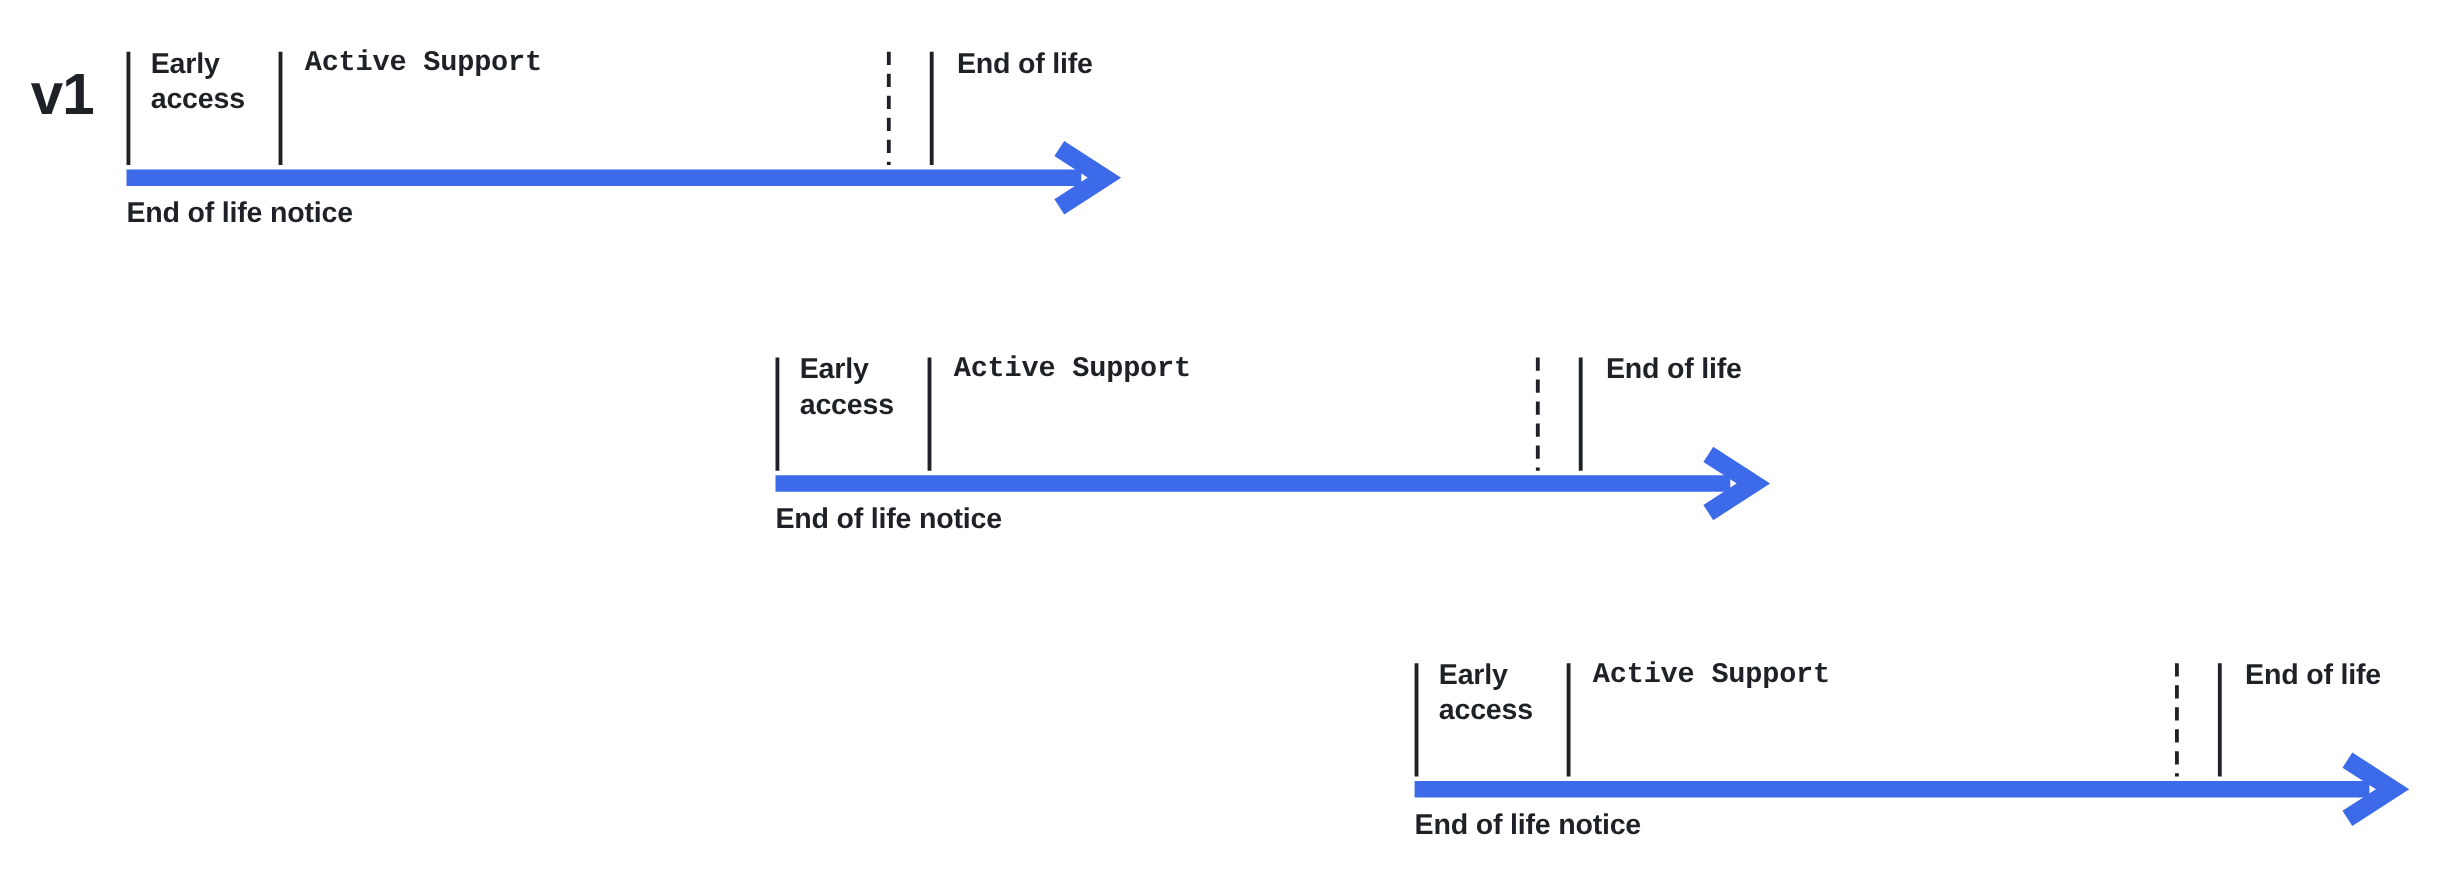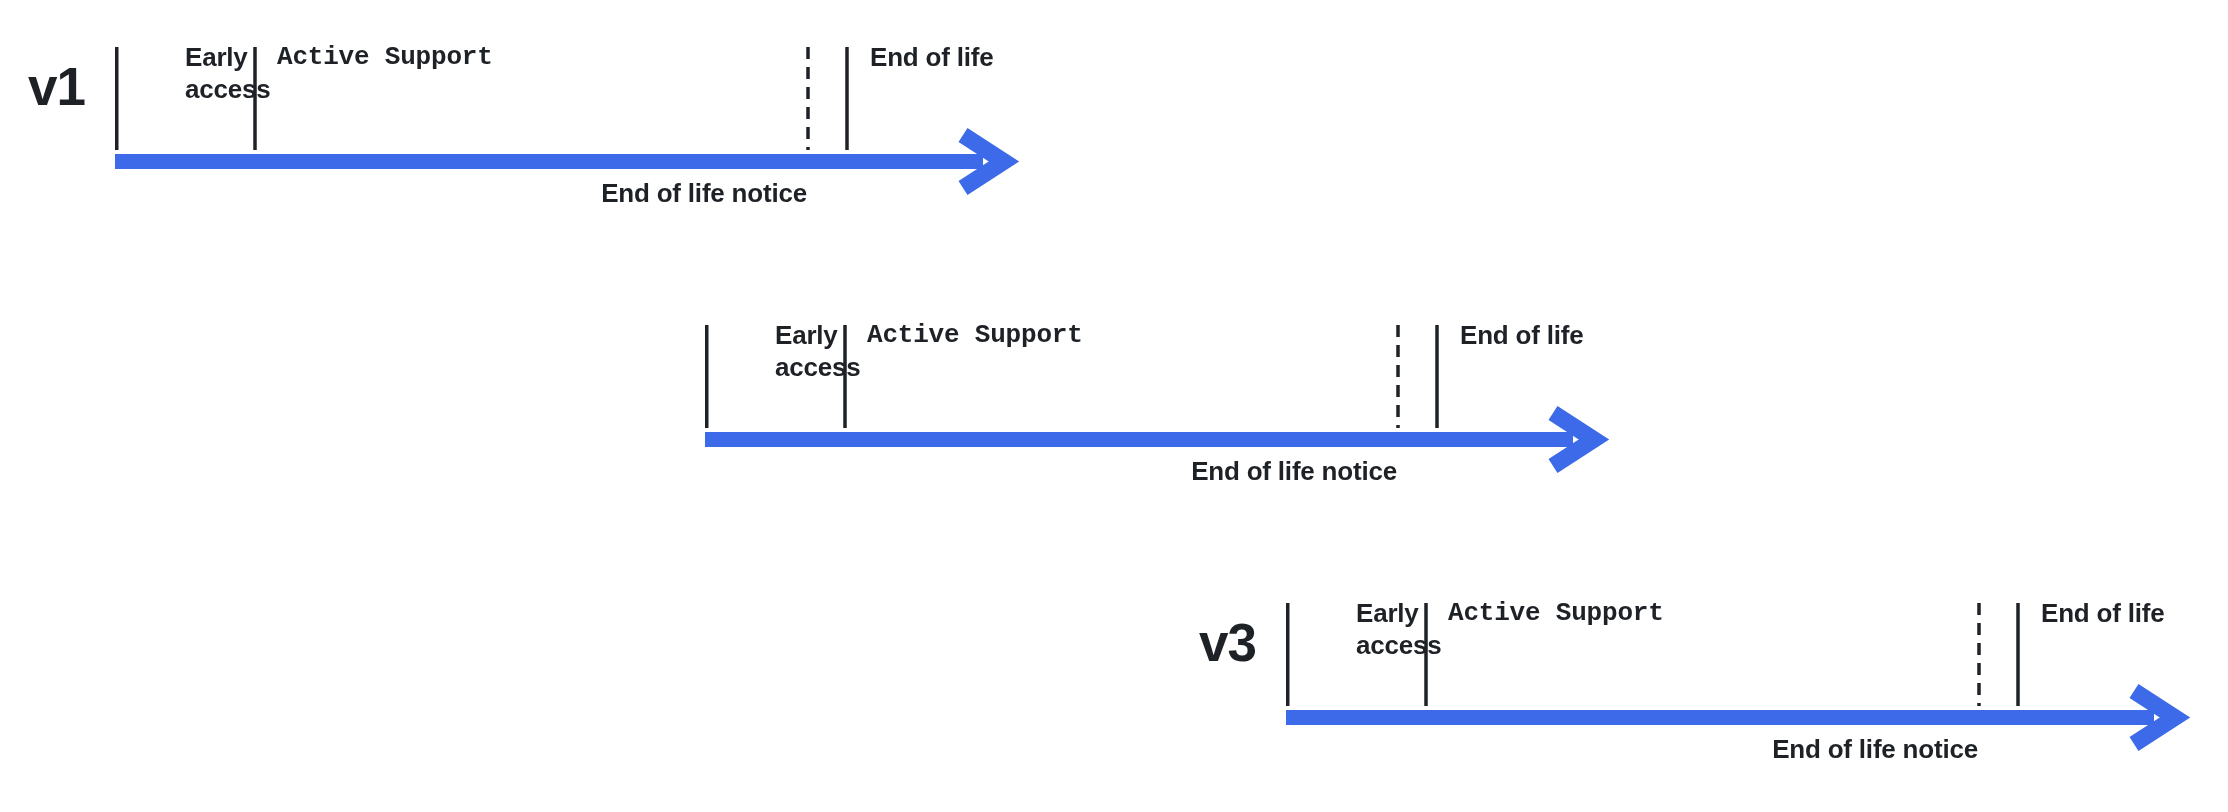--- a/index.html
+++ b/index.html
@@ -27,24 +27,24 @@
   .tl{position:absolute;left:-10px;top:-10px;}
   .tick{stroke:var(--ink);stroke-width:3.5px;}
   .dashed{stroke-dasharray:12 8;}
   .shaft{stroke:var(--arrow);stroke-width:15px;}
   .head{stroke:var(--arrow);stroke-width:16.5px;fill:none;stroke-linejoin:miter;stroke-miterlimit:6;}
 
   .lbl{
     position:absolute;font-size:26px;line-height:32px;font-weight:700;
     color:var(--ink);white-space:pre-line;letter-spacing:-0.2px;
   }
-  .lbl-early{left:22px;top:-6px;margin-left:48px;}
+  .lbl-early{left:22px;top:-6px;}
   .lbl-active{left:162px;top:-6px;font-family:Liberation Mono, monospace;}
   .lbl-eol{left:755px;top:-6px;}
-  .lbl-notice{left:0;width:692px;text-align:right;top:130px;}
+  .lbl-notice{left:0;width:692px;text-align:left;top:130px;}
 </style>
 </head>
 <body>
 
 <div class="row row-1">
   <div class="version">v1</div>
   <svg class="tl" width="940" height="190" viewBox="-10 -10 940 190">
     <line class="tick" x1="1.75" y1="0" x2="1.75" y2="103"></line>
     <line class="tick" x1="140" y1="0" x2="140" y2="103"></line>
     <line class="tick dashed" x1="693" y1="0" x2="693" y2="103"></line>
@@ -69,21 +69,20 @@
     <polyline class="head" points="848,88 889,114.5 848,141"></polyline>
   </svg>
   <div class="lbl lbl-early">Early
 access</div>
   <div class="lbl lbl-active">Active Support</div>
   <div class="lbl lbl-eol">End of life</div>
   <div class="lbl lbl-notice">End of life notice</div>
 </div>
 
 <div class="row row-3">
-  <div class="version">v3</div>
   <svg class="tl" width="940" height="190" viewBox="-10 -10 940 190">
     <line class="tick" x1="1.75" y1="0" x2="1.75" y2="103"></line>
     <line class="tick" x1="140" y1="0" x2="140" y2="103"></line>
     <line class="tick dashed" x1="693" y1="0" x2="693" y2="103"></line>
     <line class="tick" x1="732" y1="0" x2="732" y2="103"></line>
     <line class="shaft" x1="0" y1="114.5" x2="868" y2="114.5"></line>
     <polyline class="head" points="848,88 889,114.5 848,141"></polyline>
   </svg>
   <div class="lbl lbl-early">Early
 access</div>

